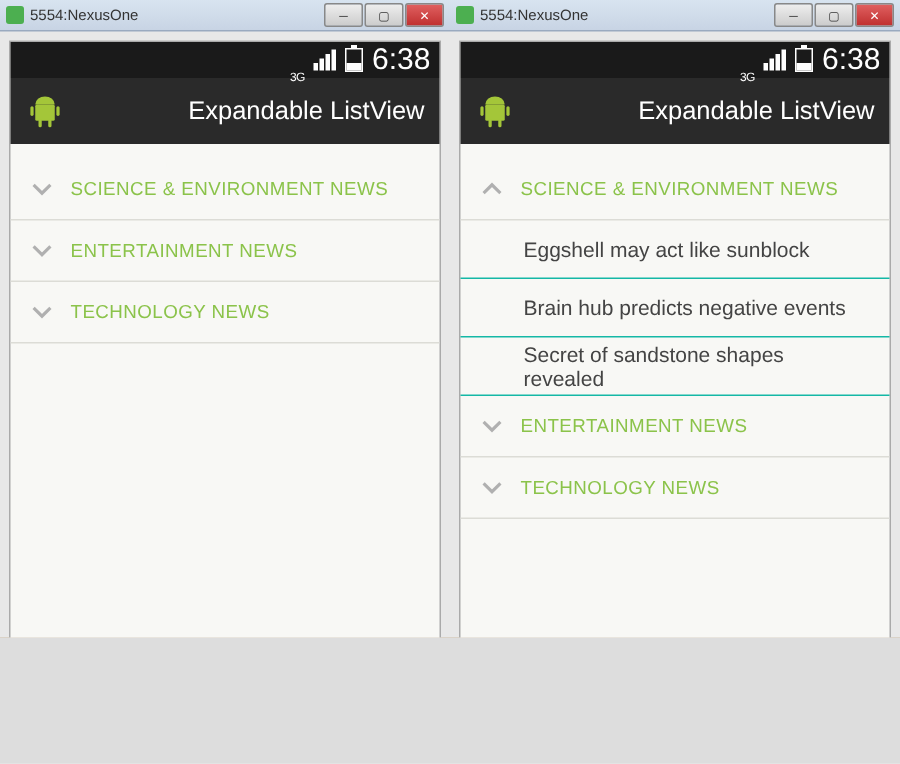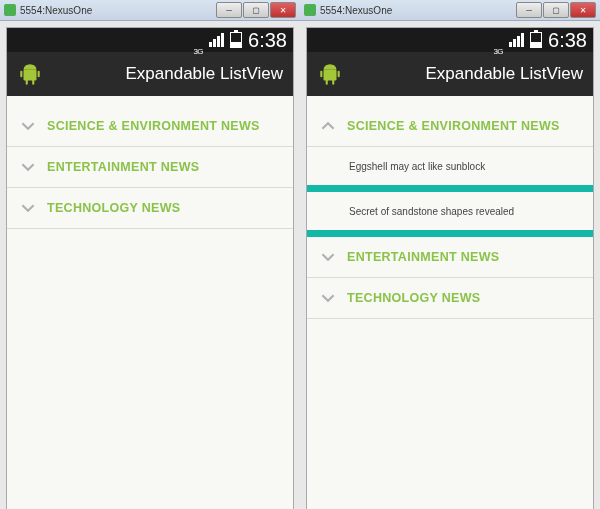--- a/index.html
+++ b/index.html
@@ -1,16 +1,16 @@
 <!DOCTYPE html>
 <html><head>
 <meta charset="utf-8">
 <style>
 html,body{margin:0;padding:0;font-family:Arial,Helvetica,sans-serif;background:#ddd;}
-.stage{width:600px;height:509px;background:#a16207;position:relative;}
+.stage{width:600px;height:425px;background:#a16207;position:relative;}
 .emu{position:absolute;top:0;width:300px;height:509px;box-sizing:border-box;background:#e8e8e8;}
 .emu.left{left:0;}
 .emu.right{left:300px;}
 .title-chrome{height:20px;background:linear-gradient(#d8e4f0,#c8d4e4);display:flex;align-items:center;padding:0 4px;font-size:10px;color:#333;position:relative;border-bottom:1px solid #9aaac0;}
 .title-chrome .t-icon{width:12px;height:12px;background:#4caf50;border-radius:2px;margin-right:4px;display:inline-block;}
 .title-chrome .t-text{flex:1;}
 .winbtns{display:flex;gap:1px;}
 .winbtn{width:24px;height:14px;background:linear-gradient(#eee,#ccc);border:1px solid #888;border-radius:2px;display:flex;align-items:center;justify-content:center;font-size:8px;color:#333;}
 .winbtn.close{background:linear-gradient(#e06060,#c03030);color:#fff;}
 .phone{position:relative;margin:6px;height:484px;background:#f8f8f5;border:1px solid #aaa;box-sizing:border-box;}
@@ -27,22 +27,22 @@
 .status-bar .batt:after{content:"";position:absolute;bottom:0;left:0;right:0;height:5px;background:#fff;}
 .status-bar .time{font-size:20px;font-weight:normal;}
 .action-bar{height:44px;background:#2a2a2a;display:flex;align-items:center;padding:0 10px;gap:10px;justify-content:space-between;}
 .action-bar .app-icon{width:26px;height:26px;position:relative;}
 .action-bar .app-icon svg{width:26px;height:26px;}
 .action-bar .app-title{color:#fff;font-size:17px;}
 .list{padding-top:10px;}
 .group{height:40px;display:flex;align-items:center;padding:0 14px;border-bottom:1px solid #dcdcd6;gap:12px;}
 .chev{color:#b0b0b0;display:inline-block;}
 .chev svg{width:14px;height:14px;display:block;}
-.group-label{color:#8bc34a;font-size:12.5px;font-weight:bold;letter-spacing:0.3px;}
-.child{height:38px;display:flex;align-items:center;padding:0 14px 0 42px;border-bottom:7px solid #14b8a6;font-size:10px;color:#444;}
+.group-label{color:#8bc34a;font-size:12.5px;font-weight:normal;letter-spacing:0.3px;}
+.child{height:38px;display:flex;align-items:center;padding:0 14px 0 42px;border-bottom:1px solid #14b8a6;font-size:14px;color:#444;}
 </style>
 </head>
 <body>
 
 <div class="stage">
 
   <div class="emu left">
     <div class="title-chrome">
       <span class="t-icon"></span>
       <span class="t-text">5554:NexusOne</span>
@@ -151,20 +151,23 @@
               <svg viewBox="0 0 10 10">
                 <path d="M1 7 L5 3 L9 7" stroke="#b0b0b0" stroke-width="1.5" fill="none"></path>
               </svg>
             </span>
           <span class="group-label">SCIENCE &amp; ENVIRONMENT NEWS</span>
         </div>
         <div class="child">
             <span>Eggshell may act like sunblock</span>
           </div>
         <div class="child">
+            <span>Brain hub predicts negative events</span>
+          </div>
+        <div class="child">
             <span>Secret of sandstone shapes revealed</span>
           </div>
         <div class="group">
           <span class="chev">
               <svg viewBox="0 0 10 10">
                 <path d="M1 3 L5 7 L9 3" stroke="#b0b0b0" stroke-width="1.5" fill="none"></path>
               </svg>
             </span>
           <span class="group-label">ENTERTAINMENT NEWS</span>
         </div>

